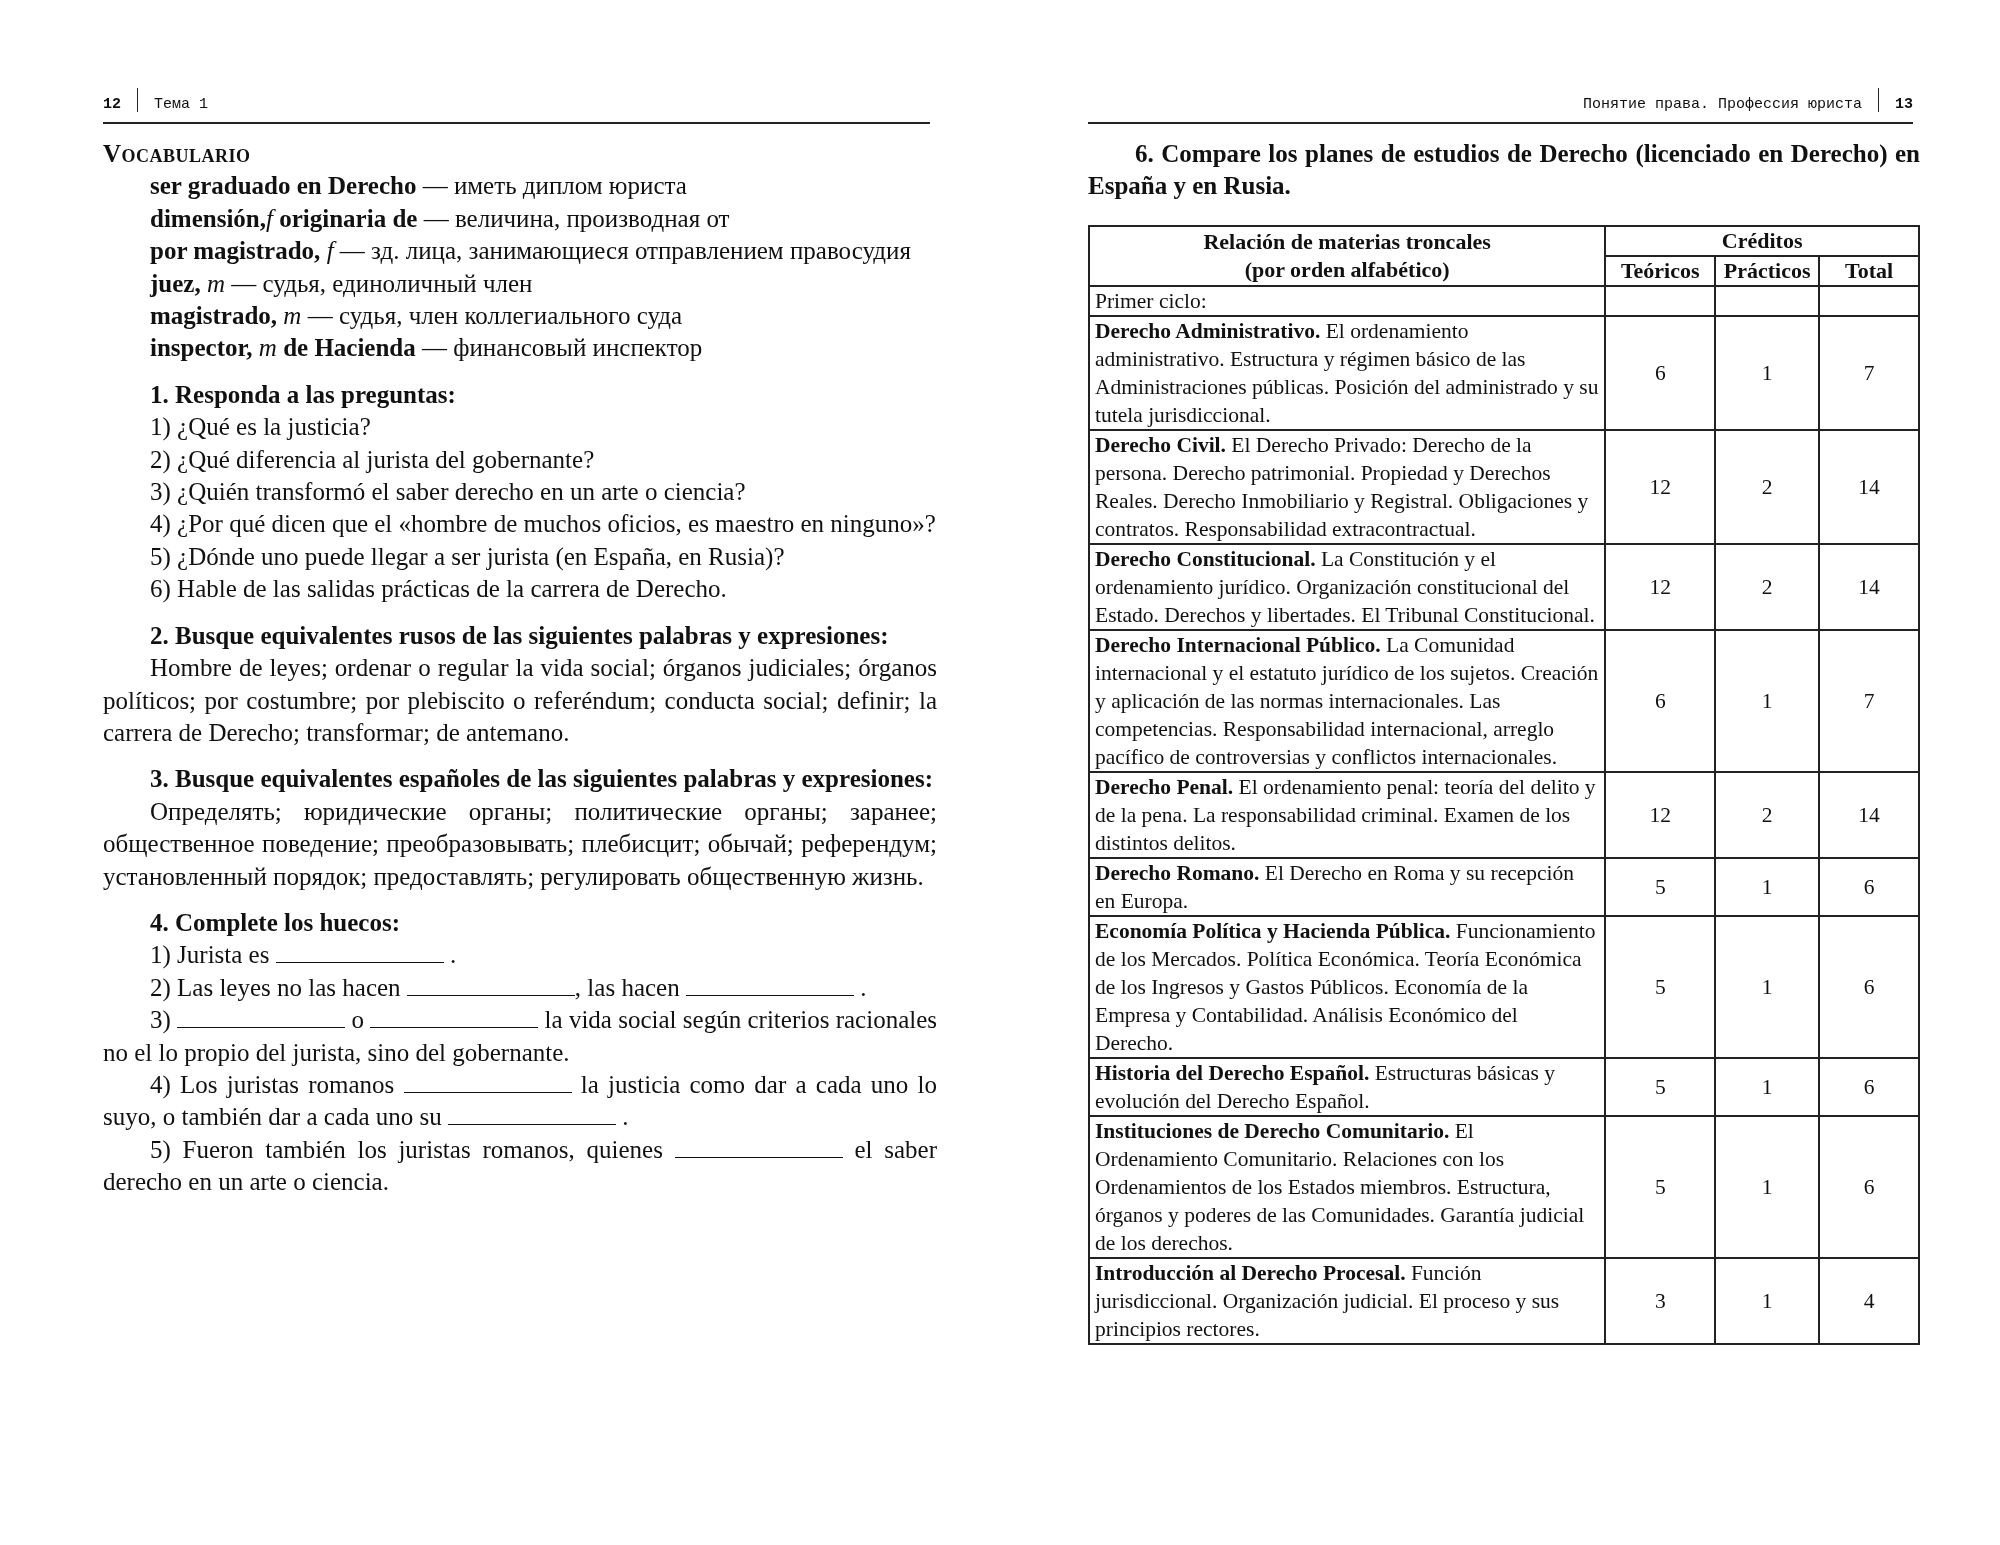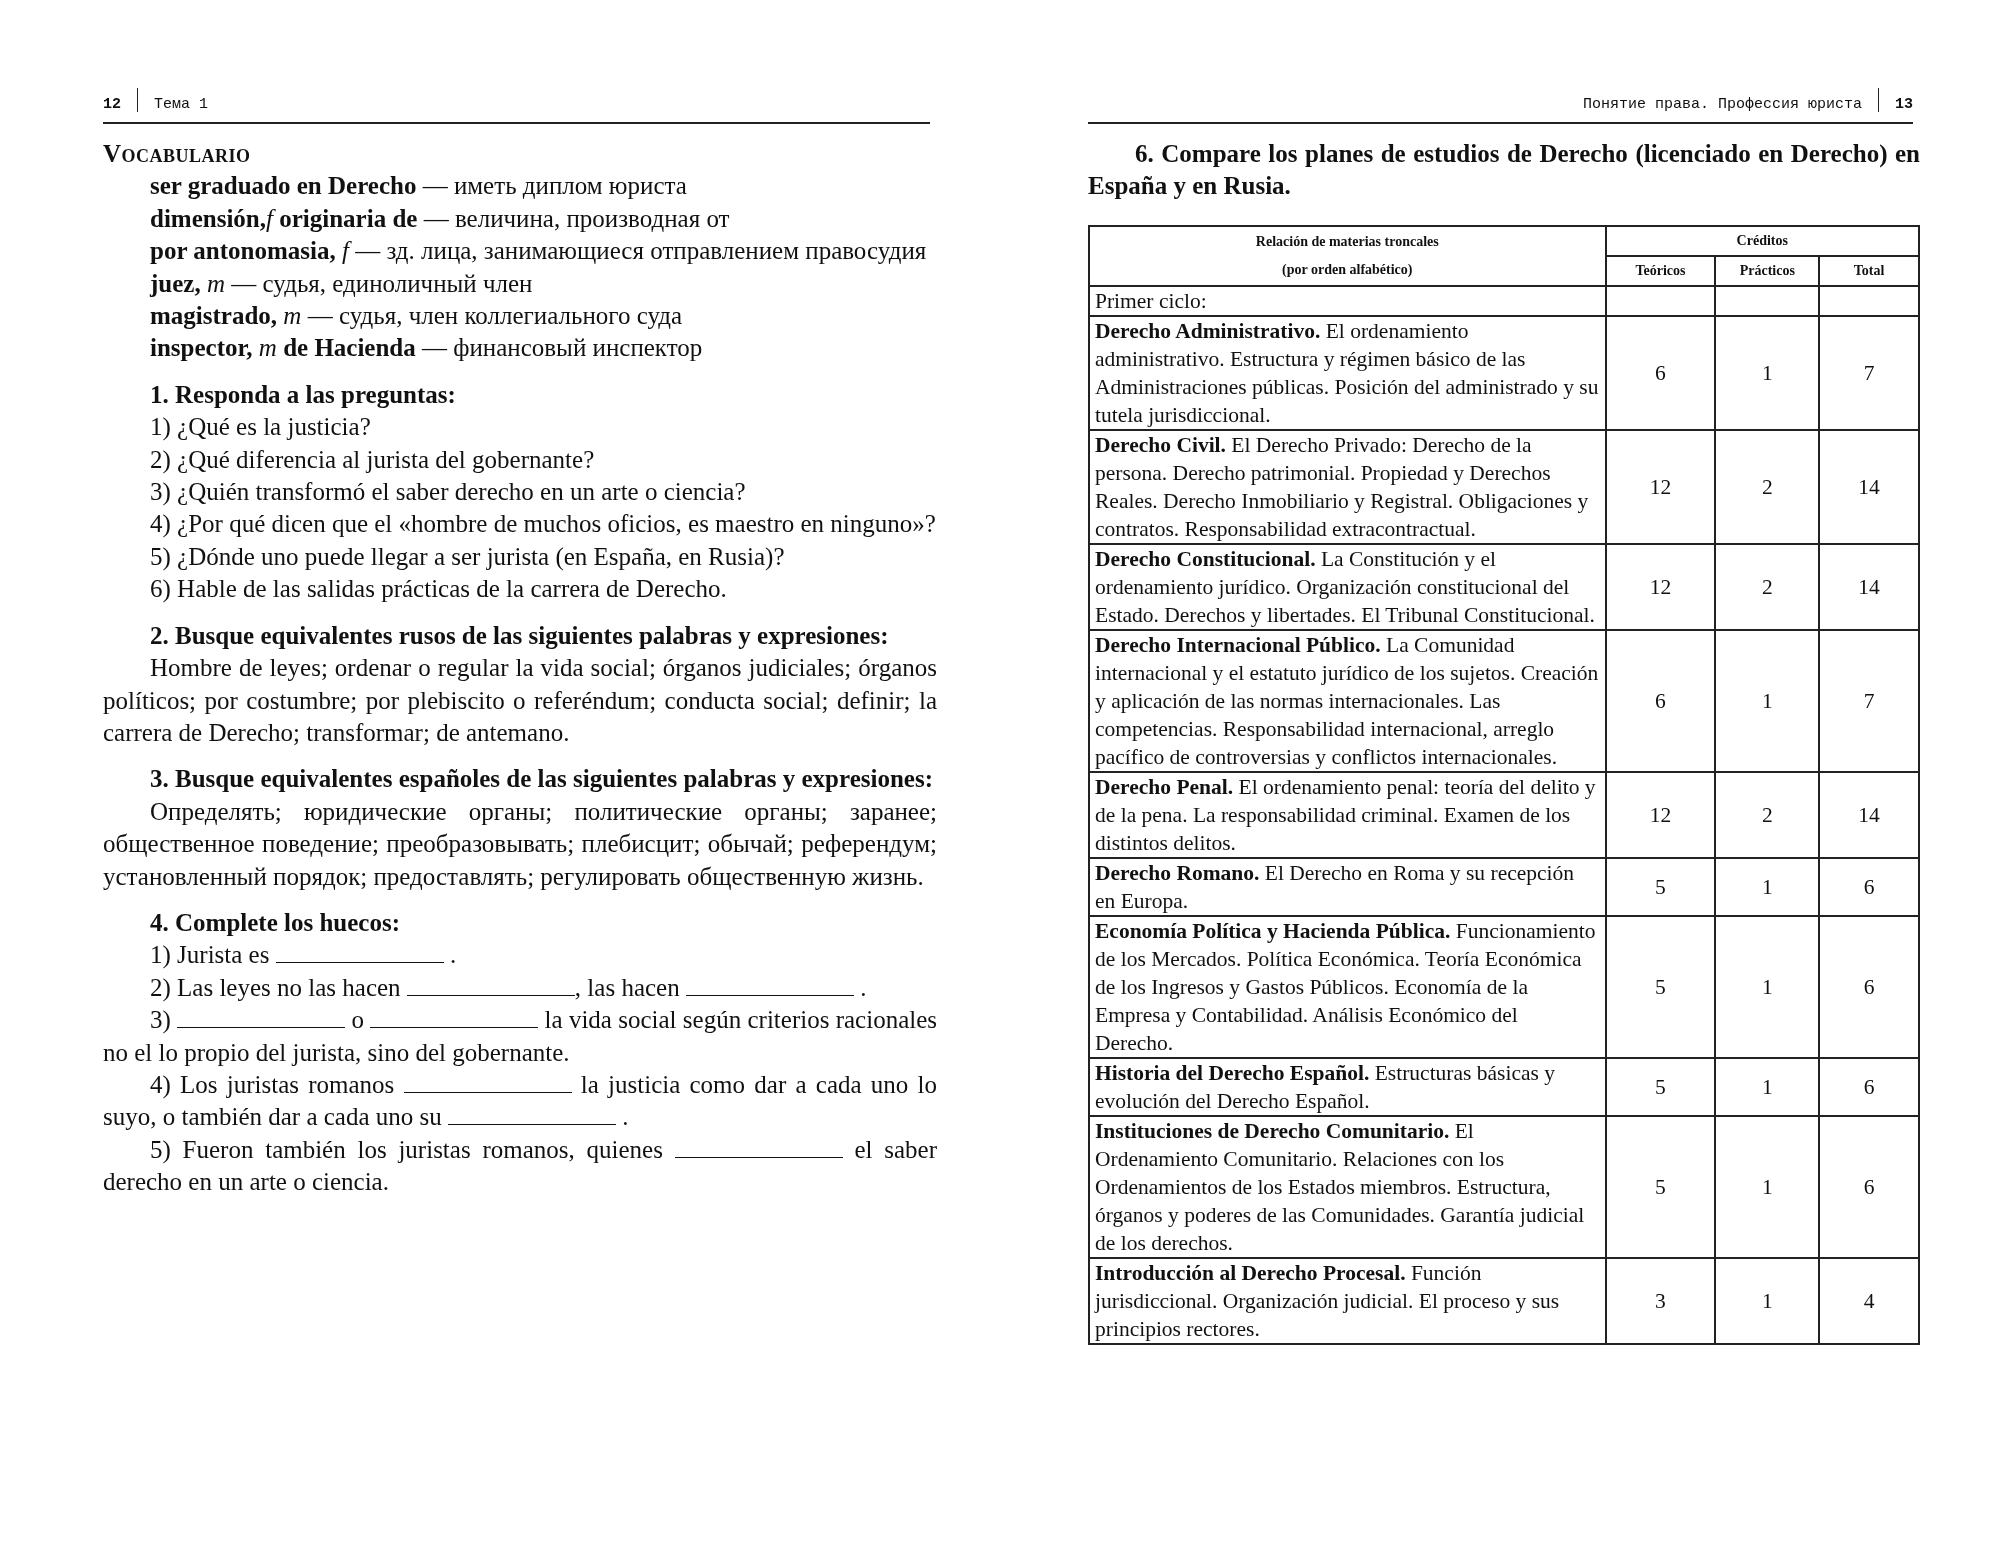--- a/index.html
+++ b/index.html
@@ -22,38 +22,38 @@
   .i { font-style:italic; }
   .just { text-align:justify; }
   .ex-title { font-weight:bold; padding-left:47px; margin-top:14px; }
   .gap { margin-top:10px; }
   p { margin:0; }
   .blank { display:inline-block; border-bottom:1.5px solid #111; height:20px; }
   .w150 { width:168px; }
   table.plan { position:absolute; top:225px; left:0; width:832px; border-collapse:collapse;
                font-size:21.5px; line-height:28px; }
   table.plan td, table.plan th { border:2px solid #222; padding:0 5px; vertical-align:middle; }
-  table.plan th { font-weight:bold; text-align:center; font-size:14px; }
+  table.plan th { font-weight:bold; text-align:center; font-size:22px; }
   table.plan td.num { text-align:center; }
   .task6 { position:absolute; top:138px; left:0; right:0; font-size:25px; line-height:32px; font-weight:bold; text-align:justify; }
 </style>
 </head>
 <body>
 
 <div class="page" id="left">
   <div class="runhead">
     <span class="num">12</span><span class="sep"></span><span>Тема 1</span>
   </div>
 
   <div class="body">
     <div class="vocab-title">Vocabulario</div>
     <div id="vocab-list">
         <p class="indent" style="text-indent: 0px;"><span class="b">ser graduado en Derecho</span><span> — иметь диплом юриста</span></p>
         <p class="indent" style="text-indent: 0px;"><span class="b">dimensión,</span><span class="i">f</span><span class="b"> originaria de</span><span> — величина, производная от</span></p>
-        <p class="indent" style="text-indent: 0px;"><span class="b">por antonomasia,</span><span class="i"> f</span><span> — зд. лица, занимающиеся отправлением правосудия</span></p>
+        <p class="indent" style="text-indent: 0px;"><span class="b">por magistrado,</span><span class="i"> f</span><span> — зд. лица, занимающиеся отправлением правосудия</span></p>
         <p class="indent" style="text-indent: 0px;"><span class="b">juez,</span><span class="i"> m</span><span> — судья, единоличный член</span></p>
         <p class="indent" style="text-indent: 0px;"><span class="b">magistrado,</span><span class="i"> m</span><span> — судья, член коллегиального суда</span></p>
         <p class="indent" style="text-indent: 0px;"><span class="b">inspector,</span><span class="i"> m</span><span class="b"> de Hacienda</span><span> — финансовый инспектор</span></p>
       </div>
 
     <div class="gap">
       <div class="ex-title">1. Responda a las preguntas:</div>
       <div id="ex1-items">
           <p class="just" style="text-indent: 47px;">1) ¿Qué es la justicia?</p>
           <p class="just" style="text-indent: 47px;">2) ¿Qué diferencia al jurista del gobernante?</p>

